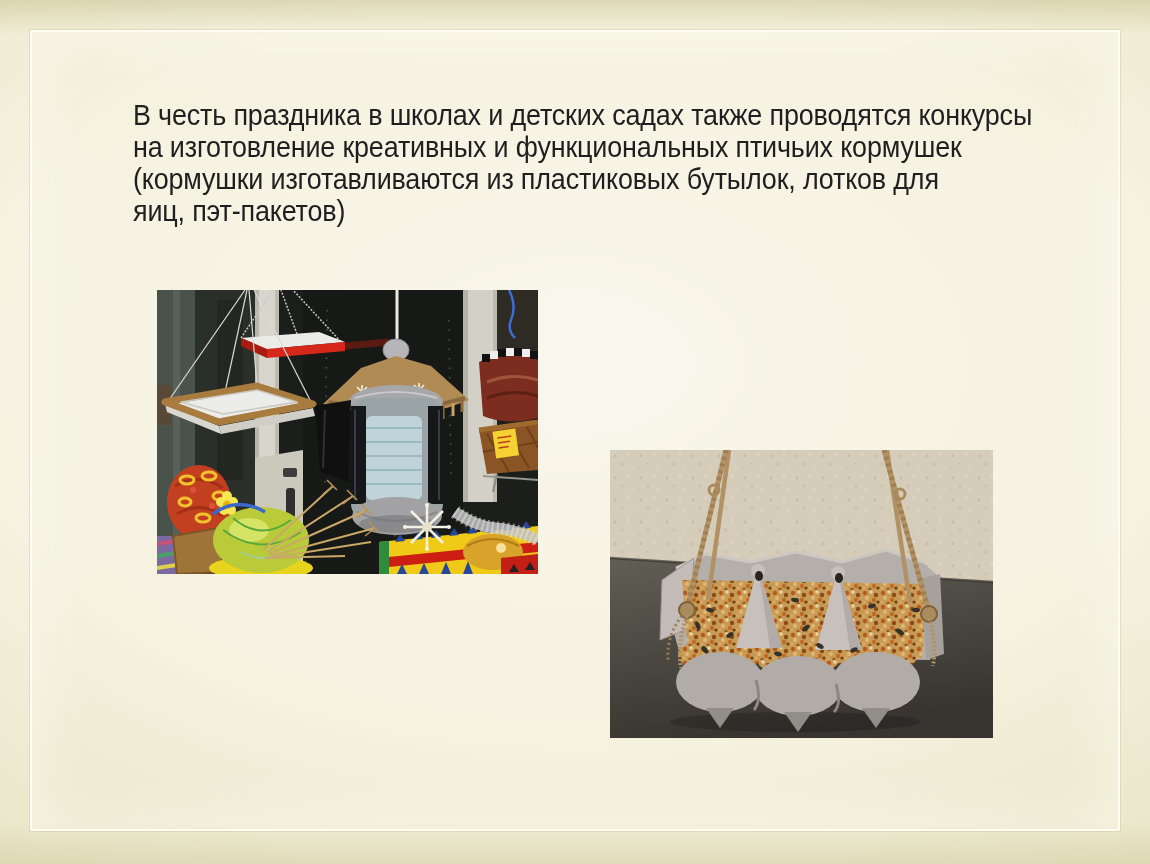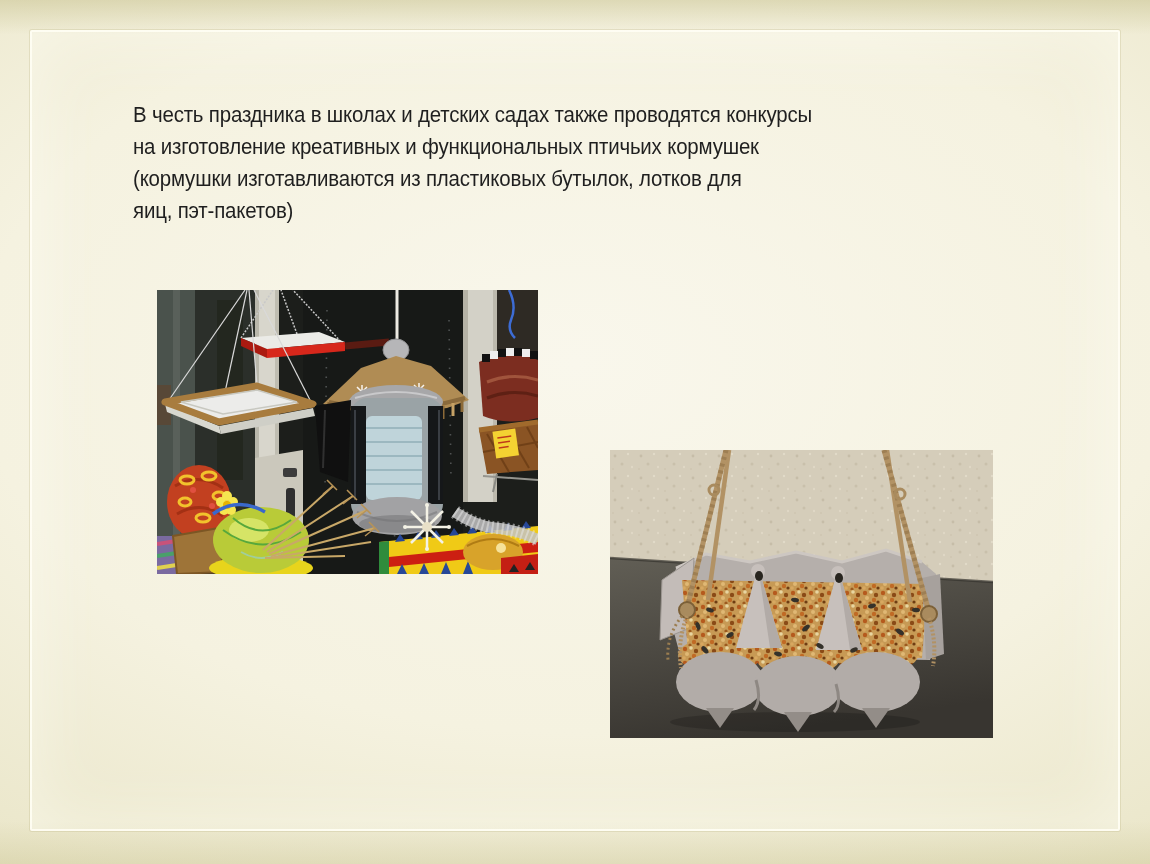--- a/index.html
+++ b/index.html
@@ -13,21 +13,21 @@
         #f9f7ec 0%, #f5f2e0 45%, #ebe7cb 72%, #ddd8ab 100%);
   }
   .panel{
     position:absolute;left:30px;top:30px;right:30px;bottom:33px;
     border:2px solid rgba(255,254,244,.92);border-radius:2px;
     box-shadow: inset 0 0 70px rgba(255,255,248,.55), 0 0 0 1px rgba(186,180,130,.28);
     pointer-events:none;
   }
   .textblock{
     position:absolute;left:133px;top:99px;width:940px;
-    color:#1f1f1f;font-size:22px;line-height:32px;font-weight:400;
+    color:#1f1f1f;font-size:29px;line-height:32px;font-weight:400;
     letter-spacing:-.2px;
   }
   .textline{white-space:nowrap;transform:scaleX(.93);transform-origin:0 50%;}
   .photo{position:absolute;overflow:hidden;}
   .photo svg{display:block;width:100%;height:100%;}
   .photo-left{left:157px;top:290px;width:381px;height:284px;}
   .photo-right{left:610px;top:450px;width:383px;height:288px;}
 </style>
 </head>
 <body>

